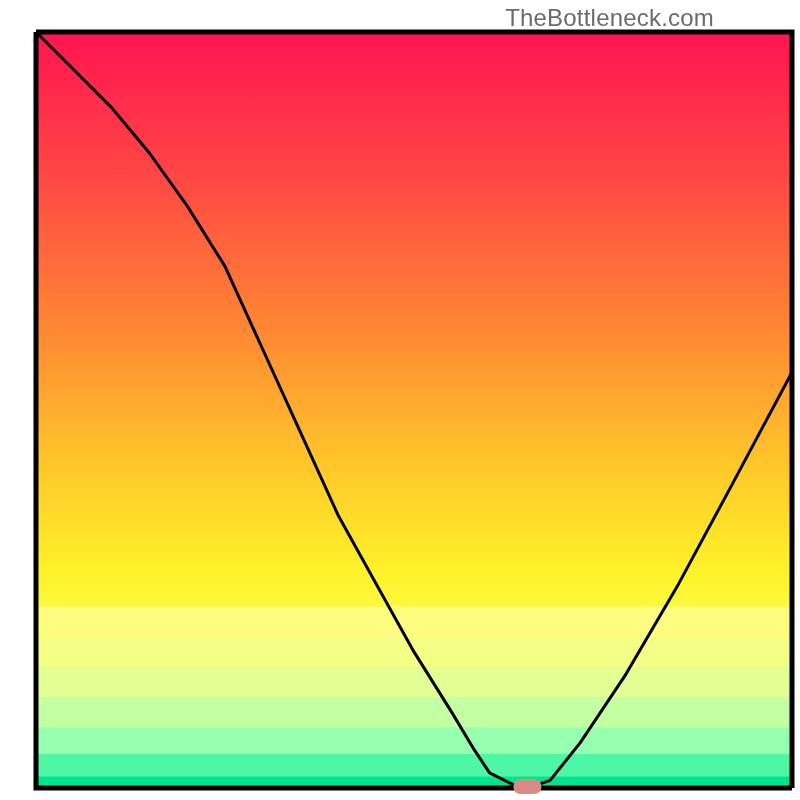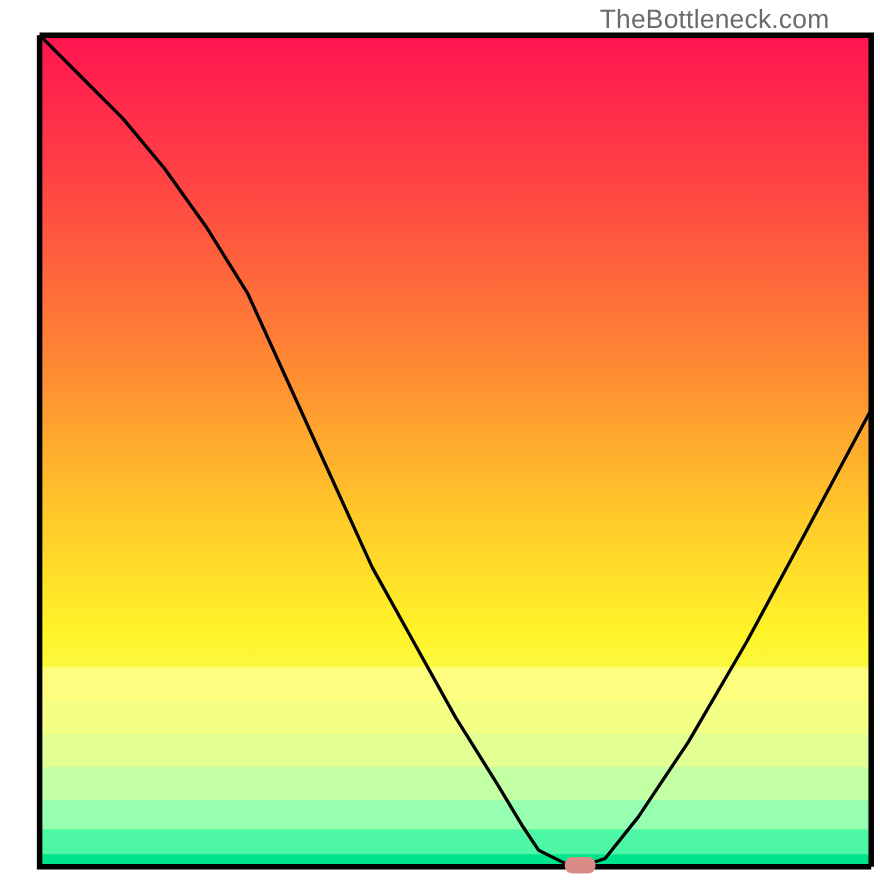--- a/index.html
+++ b/index.html
@@ -7,21 +7,20 @@
     padding: 0;
     width: 800px;
     height: 800px;
     background: #ffffff;
     font-family: Arial, Helvetica, sans-serif;
   }
   .frame {
     position: relative;
     width: 724px;
     height: 800px;
-    padding-left: 40px;
   }
   .watermark {
     position: absolute;
     top: 4px;
     right: 10px;
     font-size: 24px;
     font-weight: 500;
     color: #6b6b6b;
     letter-spacing: 0.2px;
     z-index: 3;

